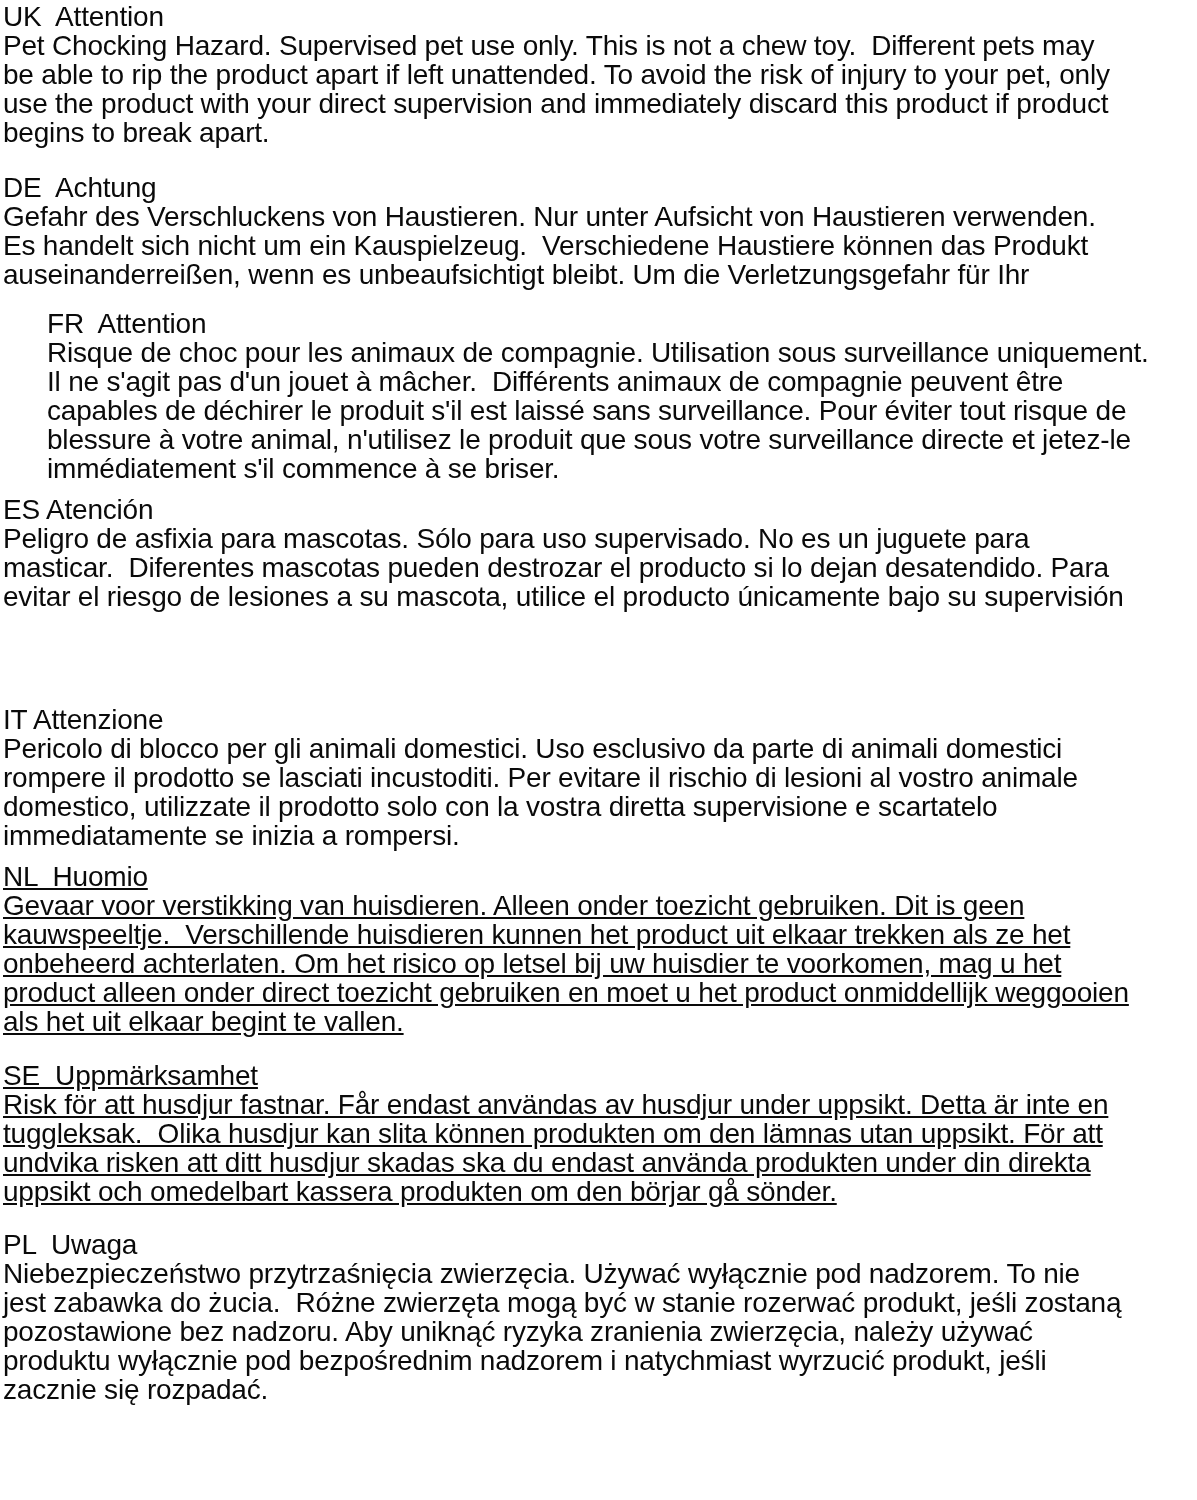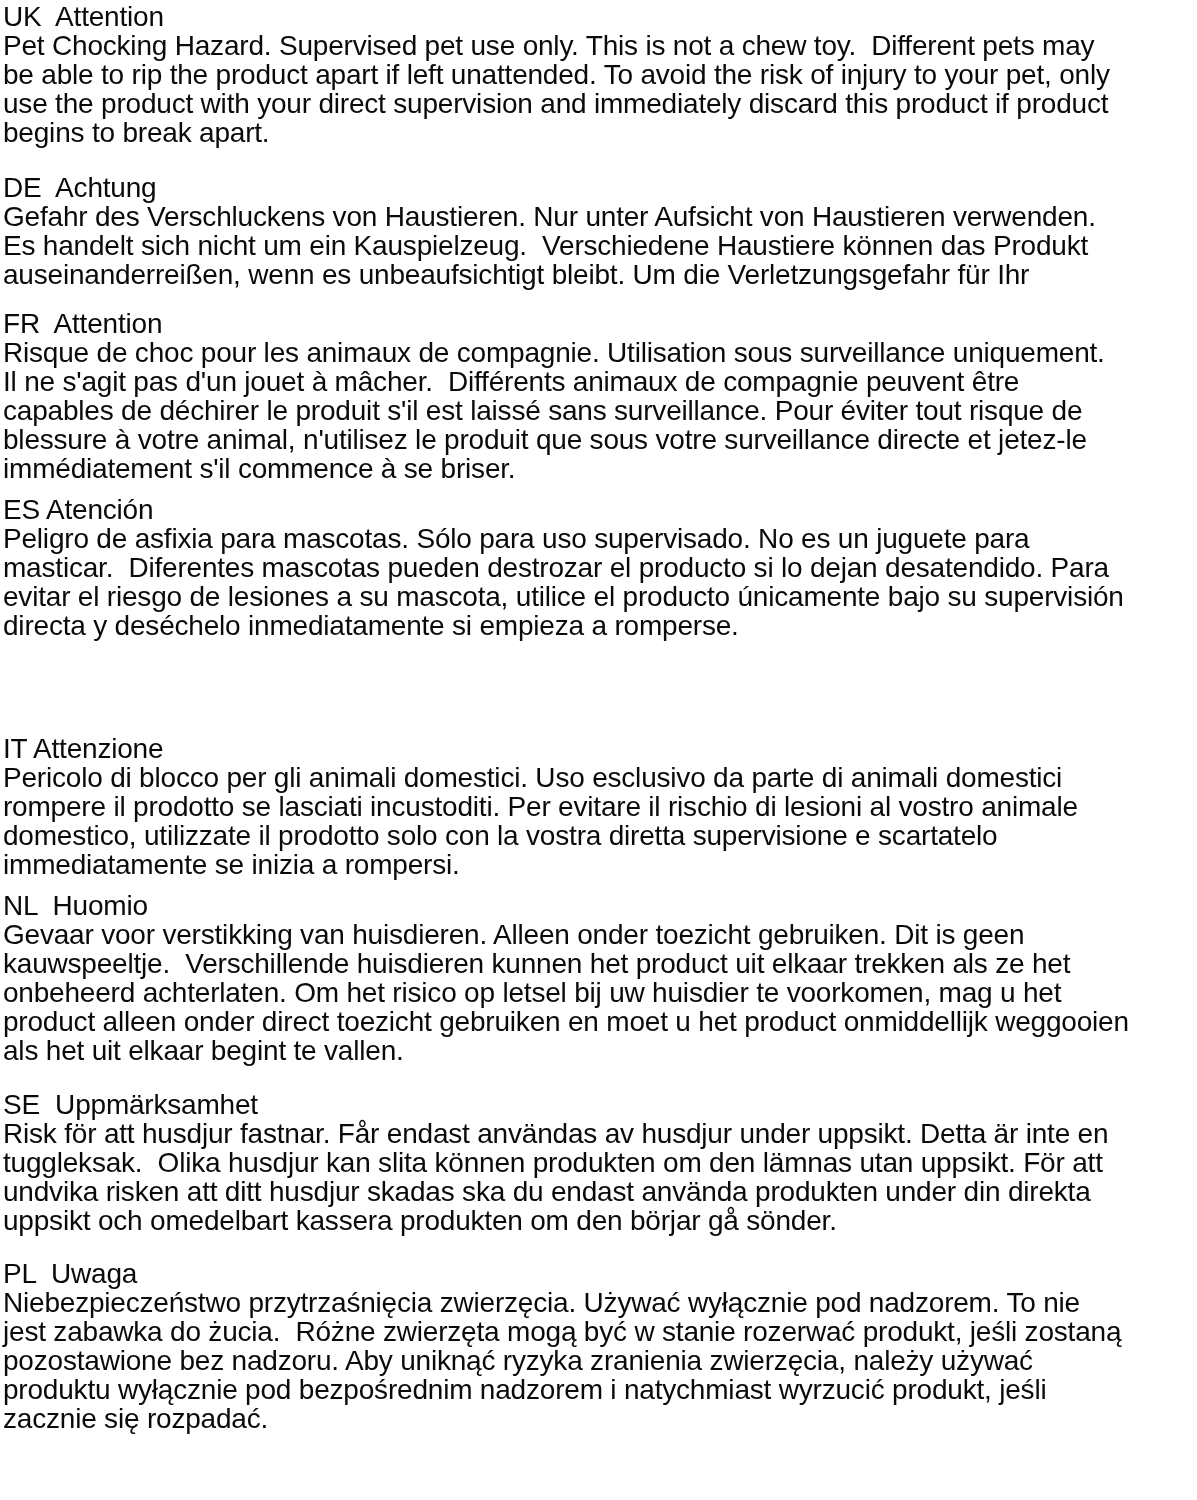--- a/index.html
+++ b/index.html
@@ -23,25 +23,25 @@
     display: block;
   }
   .warn-line, .warn-heading {
     white-space: pre;          
     font-weight: 400;
     letter-spacing: -0.2px;
   }
   
   .s-uk { margin-bottom: 26px; }
   .s-de { margin-bottom: 20px; }
-  .s-fr { margin-bottom: 12px; }
+  .s-fr { margin-bottom: 12px; margin-left: 44px; }
   .s-es { margin-bottom: 94px; }  
   .s-it { margin-bottom: 12px; }
-  .s-nl { margin-bottom: 25px; }
-  .s-se { margin-bottom: 24px; }
+  .s-nl { margin-bottom: 25px; text-decoration: underline; }
+  .s-se { margin-bottom: 24px; text-decoration: underline; }
   .s-pl { margin-bottom: 0; }
 </style>
 </head>
 <body>
 
 <section class="warn-section s-uk">
   <div class="warn-heading">UK  Attention</div>
   <div class="warn-line">Pet Chocking Hazard. Supervised pet use only. This is not a chew toy.  Different pets may</div>
   <div class="warn-line">be able to rip the product apart if left unattended. To avoid the risk of injury to your pet, only</div>
   <div class="warn-line">use the product with your direct supervision and immediately discard this product if product</div>
@@ -62,21 +62,20 @@
   <div class="warn-line">capables de déchirer le produit s'il est laissé sans surveillance. Pour éviter tout risque de</div>
   <div class="warn-line">blessure à votre animal, n'utilisez le produit que sous votre surveillance directe et jetez-le</div>
   <div class="warn-line">immédiatement s'il commence à se briser.</div>
 </section>
 
 <section class="warn-section s-es">
   <div class="warn-heading">ES Atención</div>
   <div class="warn-line">Peligro de asfixia para mascotas. Sólo para uso supervisado. No es un juguete para</div>
   <div class="warn-line">masticar.  Diferentes mascotas pueden destrozar el producto si lo dejan desatendido. Para</div>
   <div class="warn-line">evitar el riesgo de lesiones a su mascota, utilice el producto únicamente bajo su supervisión</div>
-  <div class="warn-line">directa y deséchelo inmediatamente si empieza a romperse.</div>
 </section>
 
 <section class="warn-section s-it">
   <div class="warn-heading">IT Attenzione</div>
   <div class="warn-line">Pericolo di blocco per gli animali domestici. Uso esclusivo da parte di animali domestici</div>
   <div class="warn-line">rompere il prodotto se lasciati incustoditi. Per evitare il rischio di lesioni al vostro animale</div>
   <div class="warn-line">domestico, utilizzate il prodotto solo con la vostra diretta supervisione e scartatelo</div>
   <div class="warn-line">immediatamente se inizia a rompersi.</div>
 </section>
 

